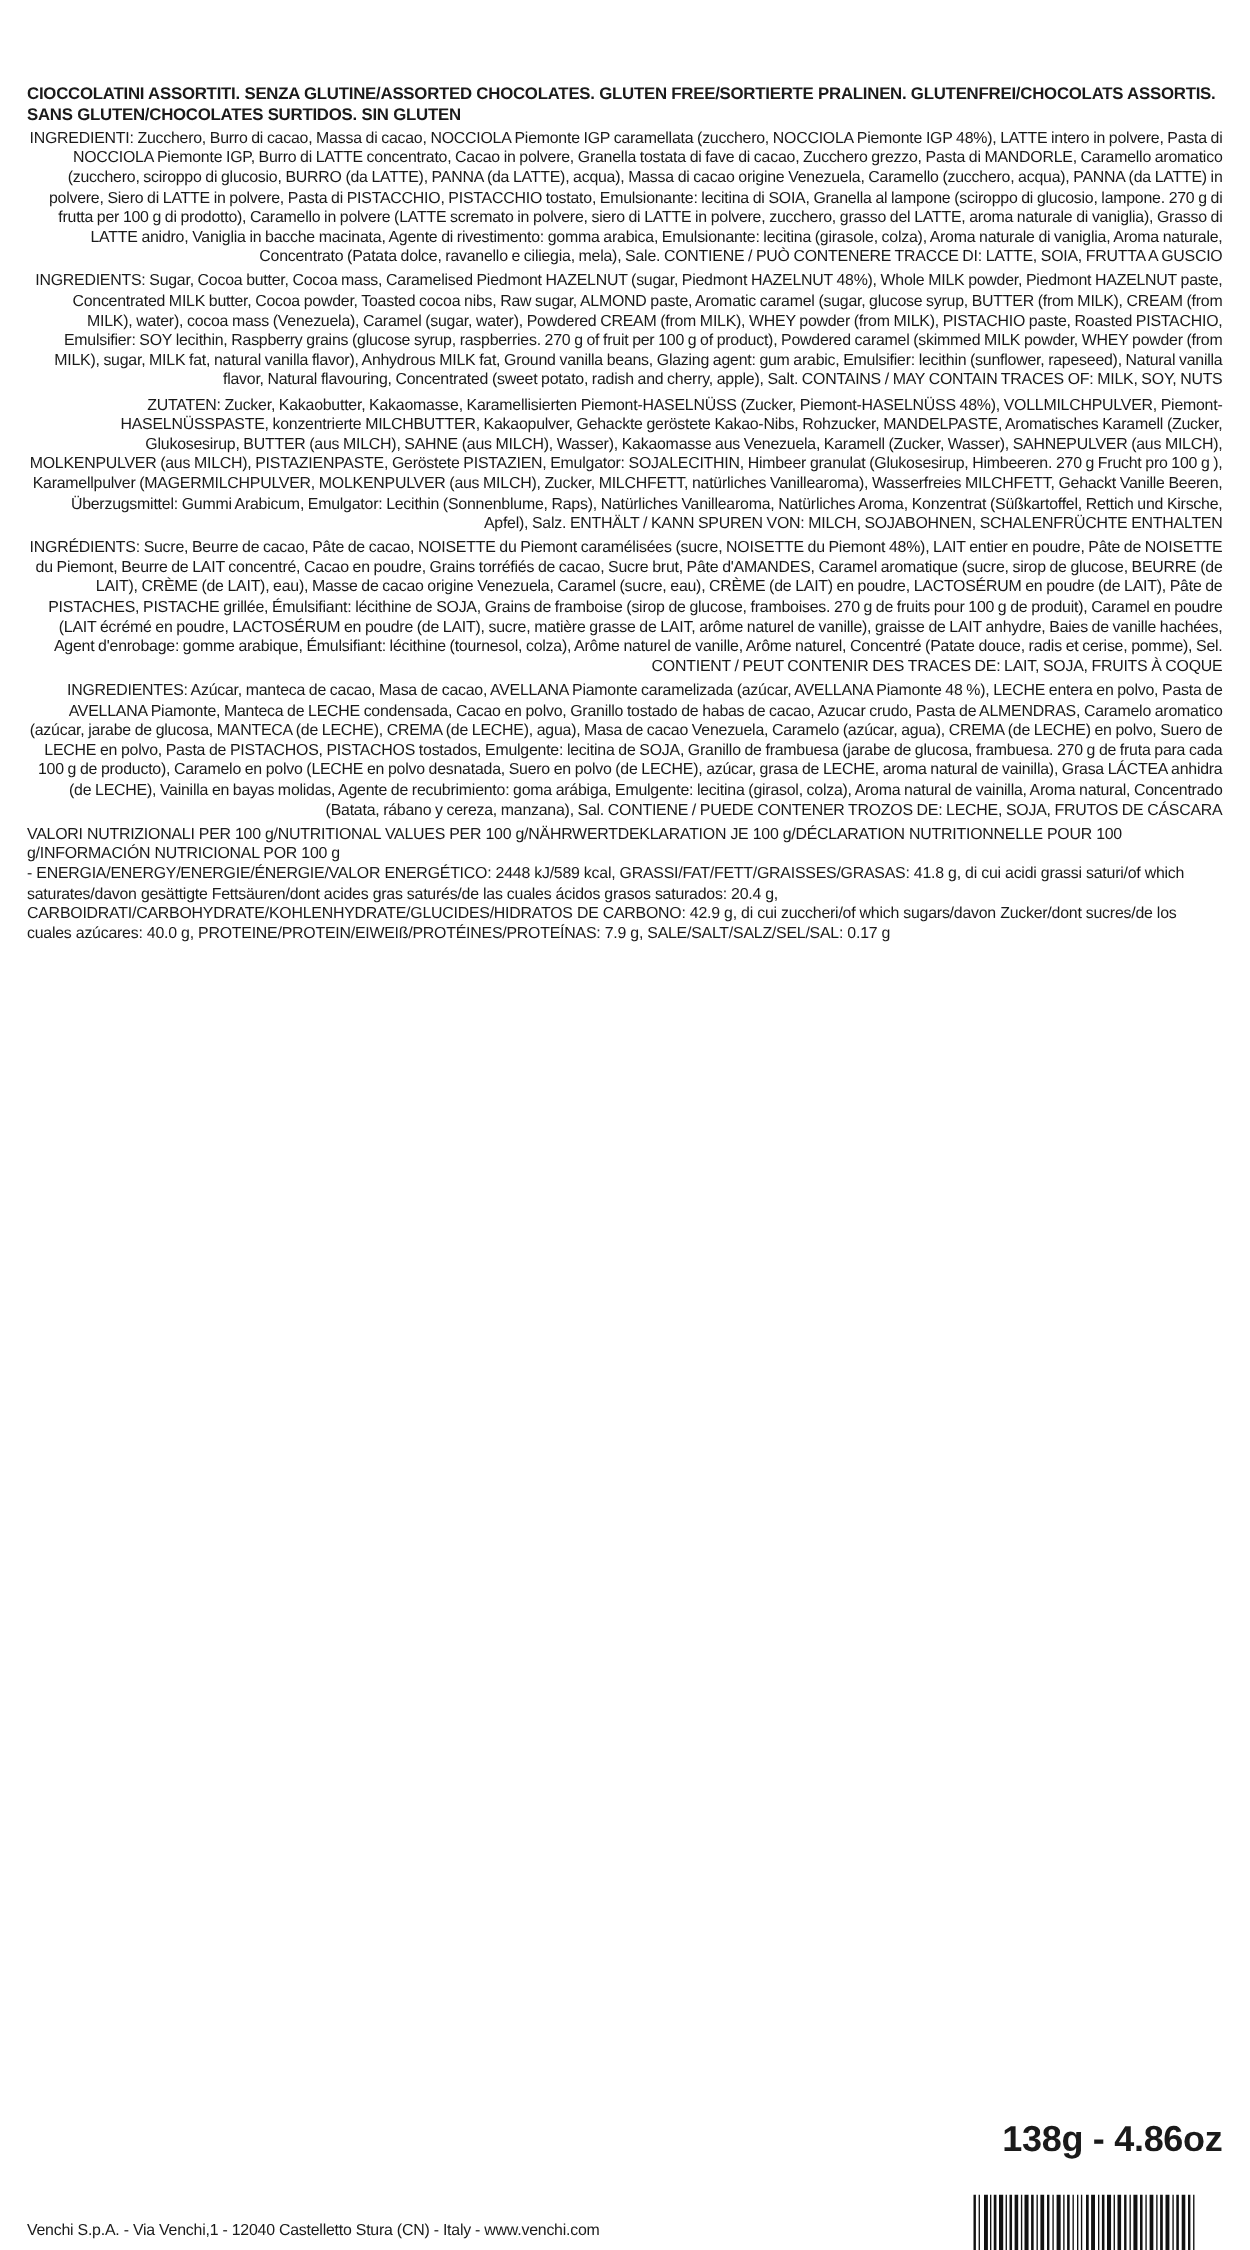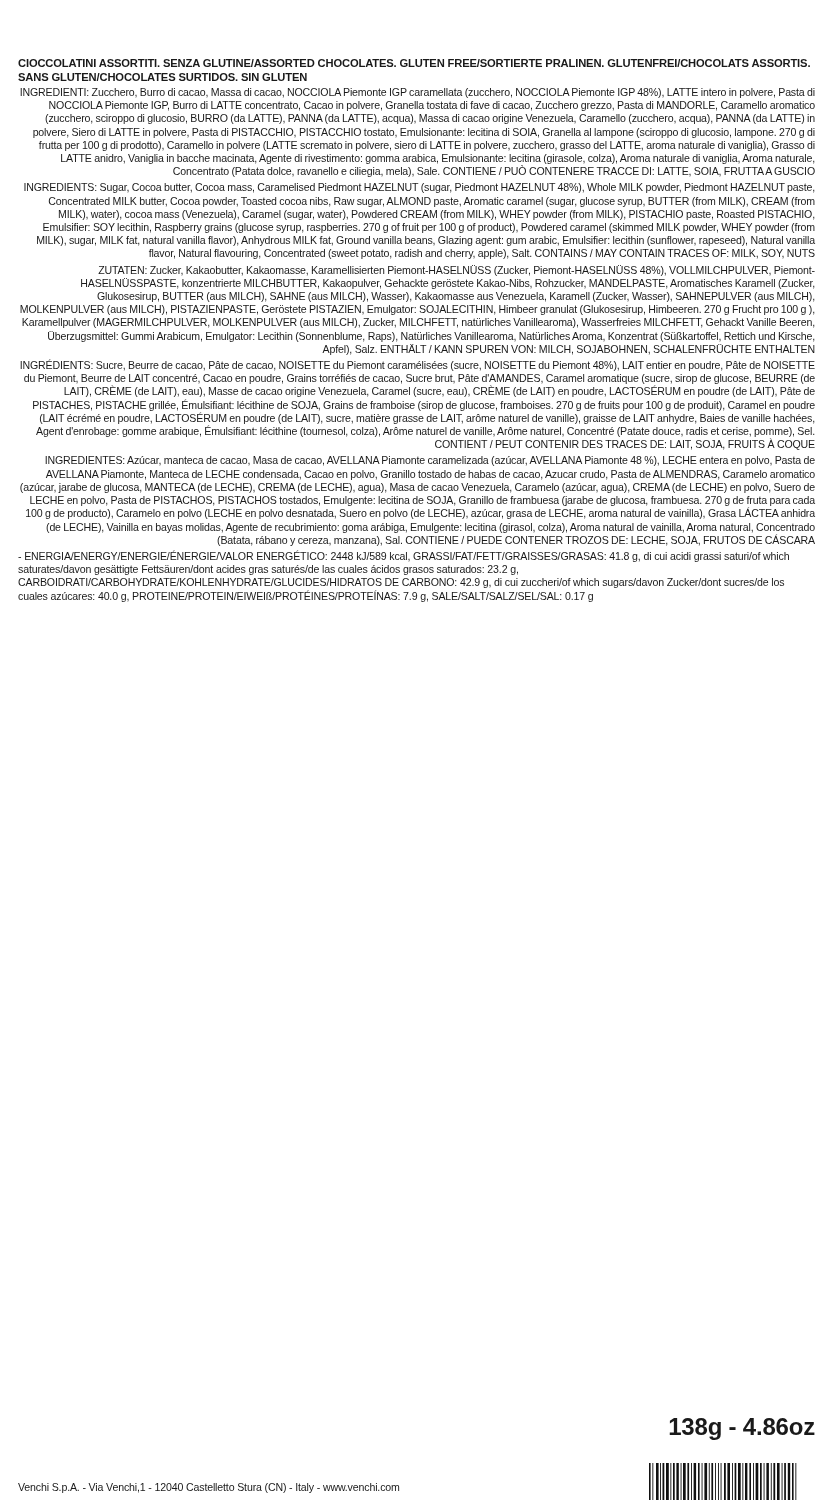--- a/index.html
+++ b/index.html
@@ -125,21 +125,22 @@
 
 <div class="page">
 
   <div class="content">
     <p class="title">CIOCCOLATINI ASSORTITI. SENZA GLUTINE/ASSORTED CHOCOLATES. GLUTEN FREE/SORTIERTE PRALINEN. GLUTENFREI/CHOCOLATS ASSORTIS. SANS GLUTEN/CHOCOLATES SURTIDOS. SIN GLUTEN</p>
     <p class="block">INGREDIENTI: Zucchero, Burro di cacao, Massa di cacao, NOCCIOLA Piemonte IGP caramellata (zucchero, NOCCIOLA Piemonte IGP 48%), LATTE intero in polvere, Pasta di NOCCIOLA Piemonte IGP, Burro di LATTE concentrato, Cacao in polvere, Granella tostata di fave di cacao, Zucchero grezzo, Pasta di MANDORLE, Caramello aromatico (zucchero, sciroppo di glucosio, BURRO (da LATTE), PANNA (da LATTE), acqua), Massa di cacao origine Venezuela, Caramello (zucchero, acqua), PANNA (da LATTE) in polvere, Siero di LATTE in polvere, Pasta di PISTACCHIO, PISTACCHIO tostato, Emulsionante: lecitina di SOIA, Granella al lampone (sciroppo di glucosio, lampone. 270 g di frutta per 100 g di prodotto), Caramello in polvere (LATTE scremato in polvere, siero di LATTE in polvere, zucchero, grasso del LATTE, aroma naturale di vaniglia), Grasso di LATTE anidro, Vaniglia in bacche macinata, Agente di rivestimento: gomma arabica, Emulsionante: lecitina (girasole, colza), Aroma naturale di vaniglia, Aroma naturale, Concentrato (Patata dolce, ravanello e ciliegia, mela), Sale. CONTIENE / PUÒ CONTENERE TRACCE DI: LATTE, SOIA, FRUTTA  A  GUSCIO</p>
     <p class="block">INGREDIENTS: Sugar, Cocoa butter, Cocoa mass, Caramelised Piedmont HAZELNUT (sugar, Piedmont HAZELNUT 48%), Whole MILK powder, Piedmont HAZELNUT paste, Concentrated MILK butter, Cocoa powder, Toasted cocoa nibs, Raw sugar, ALMOND paste, Aromatic caramel (sugar, glucose syrup, BUTTER (from MILK), CREAM (from MILK), water), cocoa mass (Venezuela), Caramel (sugar, water), Powdered CREAM (from MILK), WHEY powder (from MILK), PISTACHIO paste, Roasted PISTACHIO, Emulsifier: SOY lecithin, Raspberry grains (glucose syrup, raspberries. 270 g of fruit per 100 g of product), Powdered caramel (skimmed MILK powder, WHEY powder (from MILK), sugar, MILK fat, natural vanilla flavor), Anhydrous MILK fat, Ground vanilla beans, Glazing agent: gum arabic, Emulsifier: lecithin (sunflower, rapeseed), Natural vanilla flavor, Natural flavouring, Concentrated (sweet potato, radish and cherry, apple), Salt. CONTAINS / MAY CONTAIN TRACES OF: MILK, SOY, NUTS</p>
     <p class="block">ZUTATEN: Zucker, Kakaobutter, Kakaomasse, Karamellisierten Piemont-HASELNÜSS (Zucker, Piemont-HASELNÜSS 48%), VOLLMILCHPULVER, Piemont-HASELNÜSSPASTE, konzentrierte MILCHBUTTER, Kakaopulver, Gehackte geröstete Kakao-Nibs, Rohzucker, MANDELPASTE, Aromatisches Karamell (Zucker, Glukosesirup, BUTTER (aus MILCH), SAHNE (aus MILCH), Wasser), Kakaomasse aus Venezuela, Karamell (Zucker, Wasser), SAHNEPULVER (aus MILCH), MOLKENPULVER (aus MILCH), PISTAZIENPASTE, Geröstete PISTAZIEN, Emulgator: SOJALECITHIN, Himbeer granulat (Glukosesirup, Himbeeren. 270 g Frucht pro 100 g ), Karamellpulver (MAGERMILCHPULVER, MOLKENPULVER (aus MILCH), Zucker, MILCHFETT, natürliches Vanillearoma), Wasserfreies MILCHFETT, Gehackt Vanille Beeren, Überzugsmittel: Gummi Arabicum, Emulgator: Lecithin (Sonnenblume, Raps), Natürliches Vanillearoma, Natürliches Aroma, Konzentrat (Süßkartoffel, Rettich und Kirsche, Apfel), Salz. ENTHÄLT / KANN SPUREN VON: MILCH, SOJABOHNEN, SCHALENFRÜCHTE ENTHALTEN</p>
     <p class="block">INGRÉDIENTS: Sucre, Beurre de cacao, Pâte de cacao, NOISETTE du Piemont caramélisées (sucre, NOISETTE du Piemont 48%), LAIT entier en poudre, Pâte de NOISETTE du Piemont, Beurre de LAIT concentré, Cacao en poudre, Grains torréfiés de cacao, Sucre brut, Pâte d'AMANDES, Caramel aromatique (sucre, sirop de glucose, BEURRE (de LAIT), CRÈME (de LAIT), eau), Masse de cacao origine Venezuela, Caramel (sucre, eau), CRÈME (de LAIT) en poudre, LACTOSÉRUM en poudre (de LAIT), Pâte de PISTACHES, PISTACHE grillée, Émulsifiant: lécithine de SOJA, Grains de framboise (sirop de glucose, framboises. 270 g de fruits pour 100 g de produit), Caramel en poudre (LAIT écrémé en poudre, LACTOSÉRUM en poudre (de LAIT), sucre, matière grasse de LAIT, arôme naturel de vanille), graisse de LAIT anhydre, Baies de vanille hachées, Agent d'enrobage: gomme arabique, Émulsifiant: lécithine (tournesol, colza), Arôme naturel de vanille, Arôme naturel, Concentré (Patate douce, radis et cerise, pomme), Sel. CONTIENT / PEUT CONTENIR DES TRACES DE: LAIT, SOJA, FRUITS À COQUE</p>
     <p class="block">INGREDIENTES: Azúcar, manteca de cacao, Masa de cacao, AVELLANA Piamonte caramelizada (azúcar, AVELLANA Piamonte 48 %), LECHE entera en polvo, Pasta de AVELLANA Piamonte, Manteca de LECHE condensada, Cacao en polvo, Granillo tostado de habas de cacao, Azucar crudo, Pasta de ALMENDRAS, Caramelo aromatico (azúcar, jarabe de glucosa, MANTECA (de LECHE), CREMA (de LECHE), agua), Masa de cacao Venezuela, Caramelo (azúcar, agua), CREMA (de LECHE) en polvo, Suero de LECHE en polvo, Pasta de PISTACHOS, PISTACHOS tostados, Emulgente: lecitina de SOJA, Granillo de frambuesa (jarabe de glucosa, frambuesa. 270 g de fruta para cada 100 g de producto), Caramelo en polvo (LECHE en polvo desnatada, Suero en polvo (de LECHE), azúcar, grasa de LECHE, aroma natural de vainilla), Grasa LÁCTEA anhidra (de LECHE), Vainilla en bayas molidas, Agente de recubrimiento: goma arábiga, Emulgente: lecitina (girasol, colza), Aroma natural de vainilla, Aroma natural, Concentrado (Batata, rábano y cereza, manzana), Sal. CONTIENE / PUEDE CONTENER TROZOS DE: LECHE, SOJA, FRUTOS DE CÁSCARA</p>
-    <p class="nutri">- ENERGIA/ENERGY/ENERGIE/ÉNERGIE/VALOR ENERGÉTICO: 2448 kJ/589 kcal, GRASSI/FAT/FETT/GRAISSES/GRASAS: 41.8 g, di cui acidi grassi saturi/of which saturates/davon gesättigte Fettsäuren/dont acides gras saturés/de las cuales ácidos grasos saturados: 23.2 g,</p>
+    <p class="nutri">VALORI NUTRIZIONALI PER 100 g/NUTRITIONAL VALUES PER 100 g/NÄHRWERTDEKLARATION JE 100 g/DÉCLARATION NUTRITIONNELLE POUR 100 g/INFORMACIÓN NUTRICIONAL POR 100 g</p>
+    <p class="nutri">- ENERGIA/ENERGY/ENERGIE/ÉNERGIE/VALOR ENERGÉTICO: 2448 kJ/589 kcal, GRASSI/FAT/FETT/GRAISSES/GRASAS: 41.8 g, di cui acidi grassi saturi/of which saturates/davon gesättigte Fettsäuren/dont acides gras saturés/de las cuales ácidos grasos saturados: 20.4 g,</p>
     <p class="nutri">CARBOIDRATI/CARBOHYDRATE/KOHLENHYDRATE/GLUCIDES/HIDRATOS DE CARBONO: 42.9 g, di cui zuccheri/of which sugars/davon Zucker/dont sucres/de los cuales azúcares: 40.0 g, PROTEINE/PROTEIN/EIWEIß/PROTÉINES/PROTEÍNAS: 7.9 g, SALE/SALT/SALZ/SEL/SAL: 0.17 g</p>
   </div>
 
   <div class="footer">
 
     <div class="company">Venchi S.p.A. - Via Venchi,1 - 12040 Castelletto Stura (CN) - Italy - www.venchi.com</div>
 
     <div class="bestbefore">
       <div>DA CONSUMARSI PREFERIBILMENTE ENTRO IL/BEST</div>
       <div>BEFORE/MINDESTENS HALTBAR BIS/À CONSOMMER DE PRÉFÉRENCE AVANT LE/CONSUMIR PISTAZIENPASTE ANTES DEL:</div>

